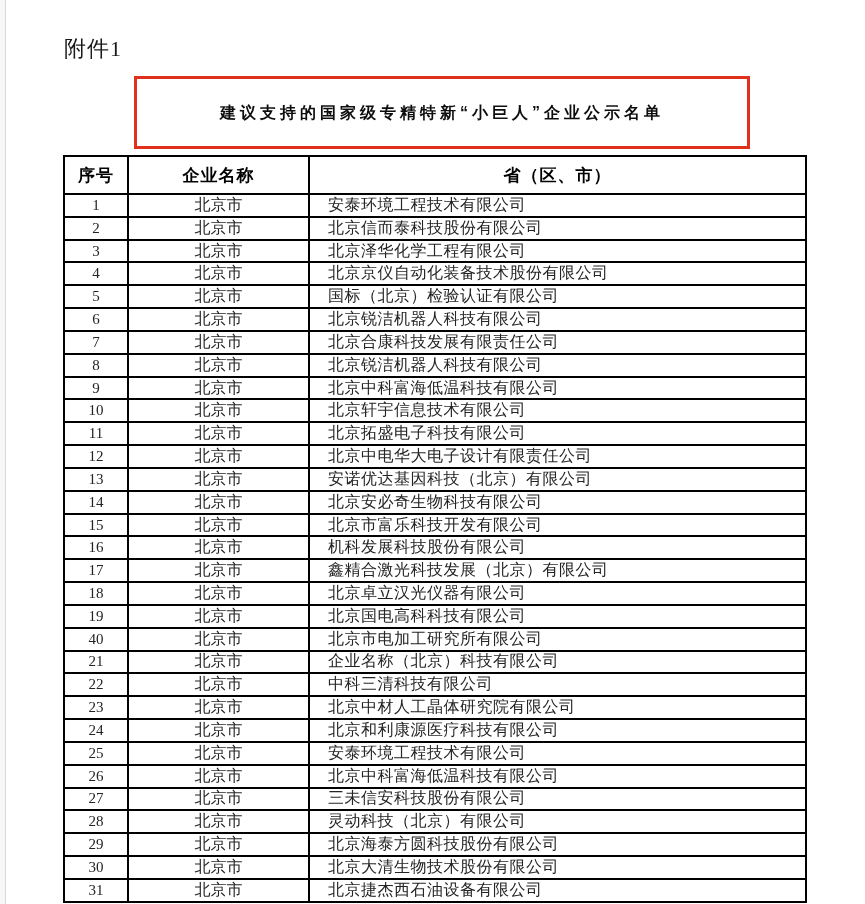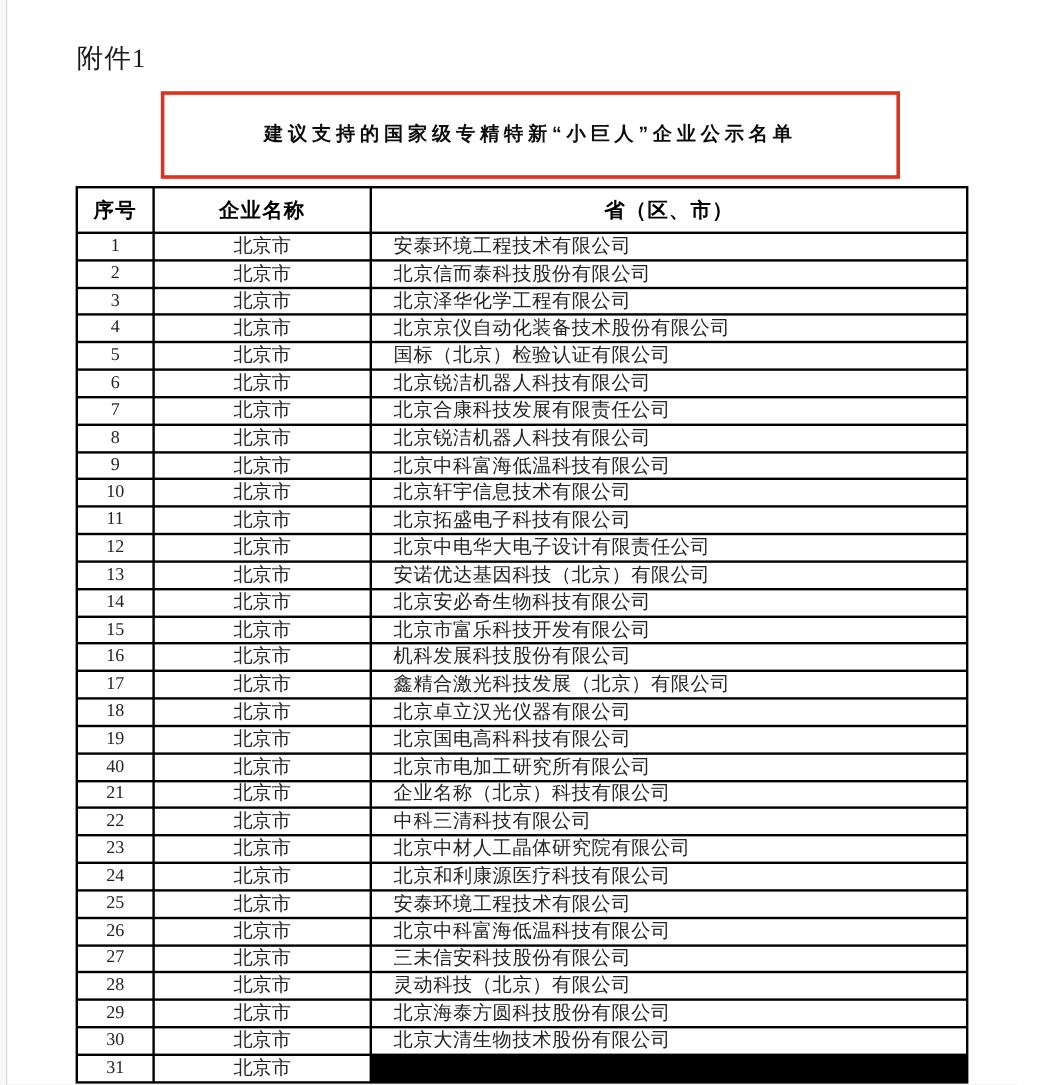--- a/index.html
+++ b/index.html
@@ -193,13 +193,14 @@
     <div class="cell province">北京市</div>
     <div class="cell company">灵动科技（北京）有限公司</div>
     <div class="cell seq">29</div>
     <div class="cell province">北京市</div>
     <div class="cell company">北京海泰方圆科技股份有限公司</div>
     <div class="cell seq">30</div>
     <div class="cell province">北京市</div>
     <div class="cell company">北京大清生物技术股份有限公司</div>
     <div class="cell seq">31</div>
     <div class="cell province">北京市</div>
+    <div class="cell company">北京捷杰西石油设备有限公司</div>
   </div>
 
 </body></html>

